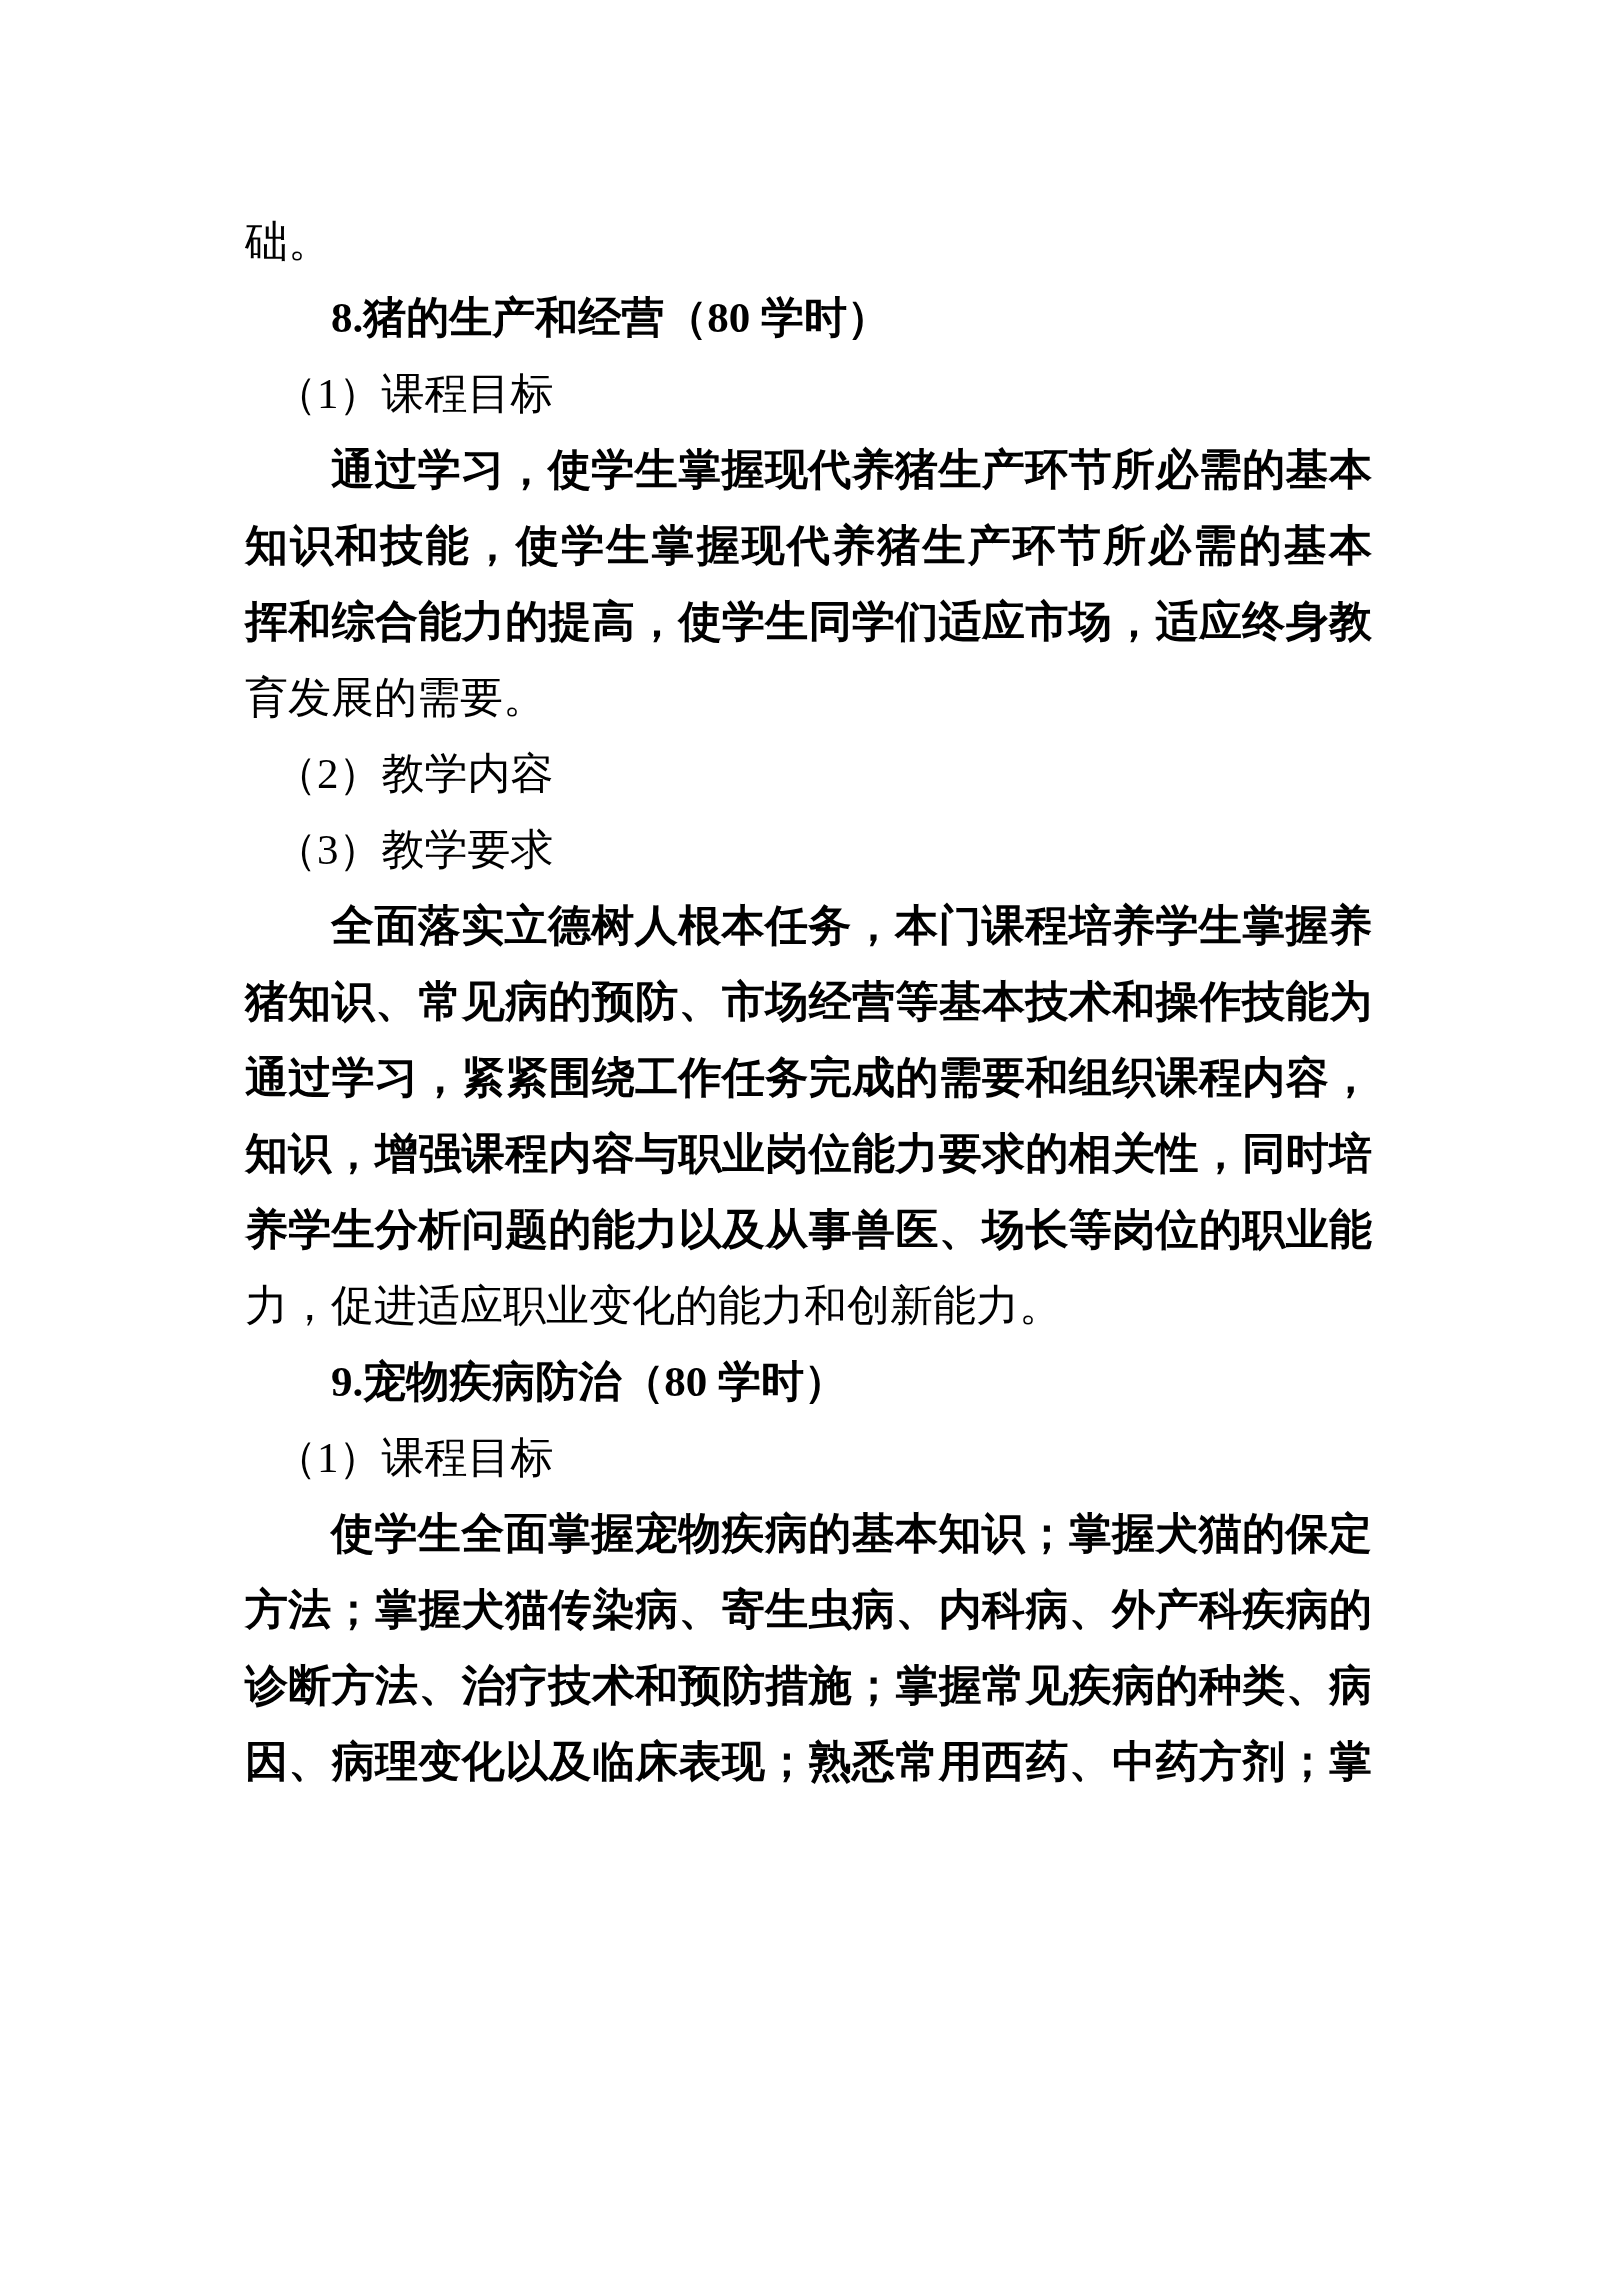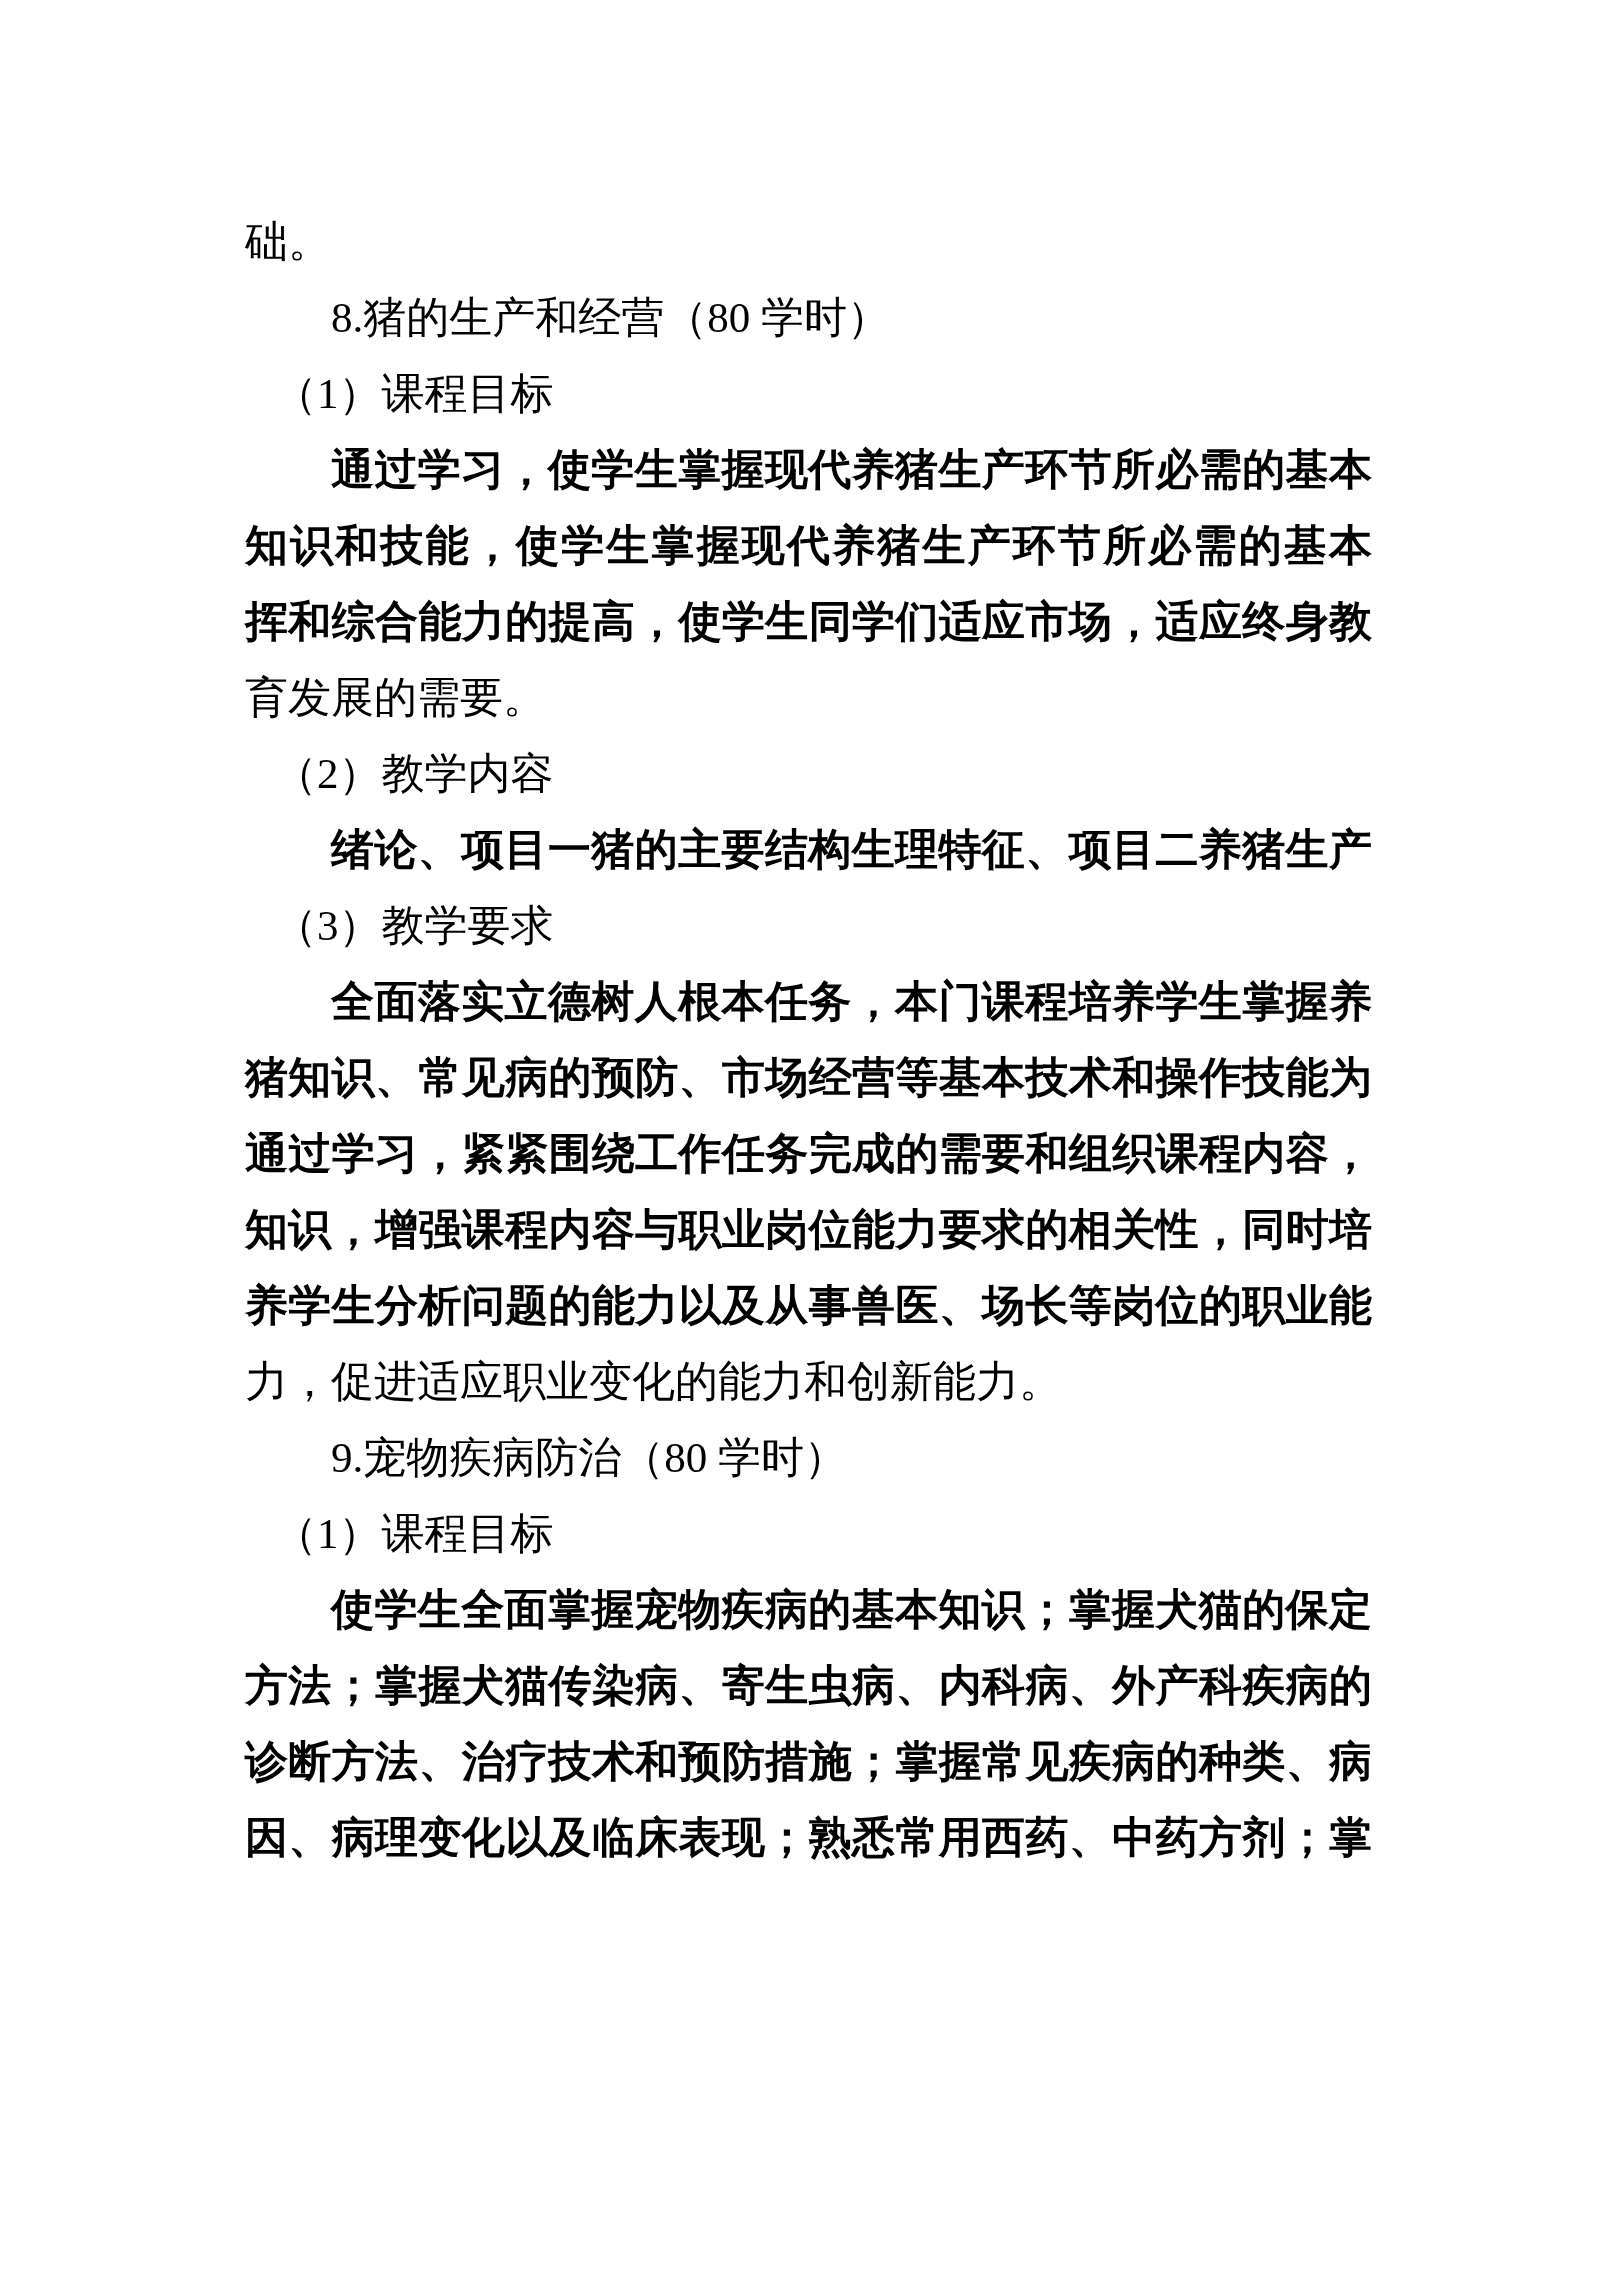--- a/index.html
+++ b/index.html
@@ -37,40 +37,39 @@
     text-align-last: justify;
     text-justify: inter-character;
     font-weight: bold;
   }
   
   .indent2 { text-indent: 2em; }
   
   .sub { padding-left: 29px; }
   
   .heading {
-    font-weight: 400;
+    font-weight: 700;
     padding-left: 86px;
   }
 </style>
 </head>
 <body>
 
 <div class="page">
   <div class="line">础。</div>
 
   <div class="line heading">8.猪的生产和经营（80 学时）</div>
 
   <div class="line sub">（1）课程目标</div>
   <div class="line indent2 just">通过学习，使学生掌握现代养猪生产环节所必需的基本</div>
   <div class="line just">知识和技能，使学生掌握现代养猪生产环节所必需的基本</div>
   <div class="line just">挥和综合能力的提高，使学生同学们适应市场，适应终身教</div>
   <div class="line">育发展的需要。</div>
 
   <div class="line sub">（2）教学内容</div>
-  <div class="line indent2 just">绪论、项目一猪的主要结构生理特征、项目二养猪生产</div>
 
   <div class="line sub">（3）教学要求</div>
   <div class="line indent2 just">全面落实立德树人根本任务，本门课程培养学生掌握养</div>
   <div class="line just">猪知识、常见病的预防、市场经营等基本技术和操作技能为</div>
   <div class="line just">通过学习，紧紧围绕工作任务完成的需要和组织课程内容，</div>
   <div class="line just">知识，增强课程内容与职业岗位能力要求的相关性，同时培</div>
   <div class="line just">养学生分析问题的能力以及从事兽医、场长等岗位的职业能</div>
   <div class="line">力，促进适应职业变化的能力和创新能力。</div>
 
   <div class="line heading">9.宠物疾病防治（80 学时）</div>

